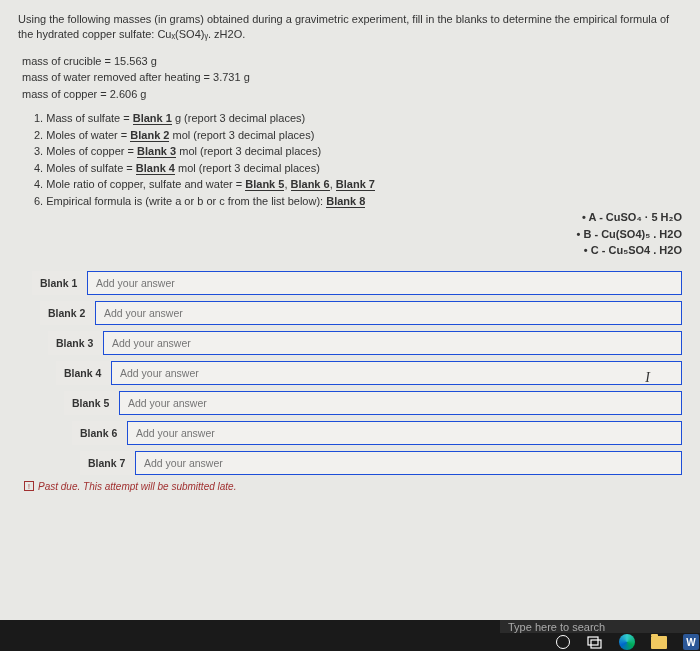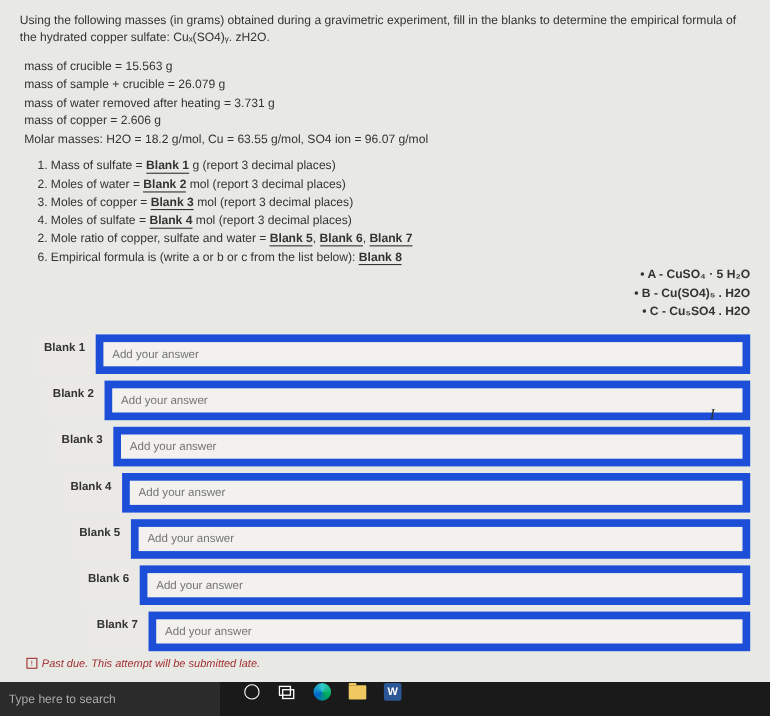--- a/index.html
+++ b/index.html
@@ -34,21 +34,21 @@
     }
     .blank-label {
       font-weight: bold;
       font-size: 10.5px;
       padding: 6px 8px;
       min-width: 55px;
       background: #eae9e6;
     }
     .blank-input {
       flex: 1;
-      border: 7px solid #1d4ed8;
+      border: 1px solid #1d4ed8;
       background: #f2f1ee;
       padding: 5px 8px;
       font-size: 10.5px;
       color: #888;
       font-family: inherit;
       outline: none;
     }
     .row-0 { margin-left: 14px; }
     .row-1 { margin-left: 22px; }
     .row-2 { margin-left: 30px; }
@@ -69,24 +69,25 @@
     }
     .past-due-icon {
       width: 10px; height: 10px; border: 1px solid #a03030;
       display: inline-block; font-style: normal; font-size: 7px;
       text-align: center; line-height: 10px; color: #a03030;
     }
     .taskbar {
       height: 31px;
       background: #1a1a1a;
       display: flex;
-      align-items: flex-start;
+      align-items: flex-end;
       color: #ccc;
       font-size: 11px;
       position: relative;
+      flex-direction: column;
     }
     .search-box {
       background: #2b2b2b;
       height: 100%;
       display: flex;
       align-items: center;
       padding: 0 12px 0 8px;
       color: #aaa;
       width: 200px;
     }
@@ -100,32 +101,30 @@
     .word-icon { width:16px; height:16px; background:#2b5797; color:#fff; font-size:10px; font-weight:bold; display:flex; align-items:center; justify-content:center; border-radius:2px;}
   </style>
 </head>
 <body>
 
 <div class="page">
   <div class="intro">Using the following masses (in grams) obtained during a gravimetric experiment, fill in the blanks to determine the empirical formula of the hydrated copper sulfate: Cuₓ(SO4)ᵧ. zH2O.</div>
 
   <div class="measurements">
     <div>mass of crucible = 15.563 g</div>
-    <div>mass of sample + crucible = 26.079 g</div>
     <div>mass of water removed after heating = 3.731 g</div>
     <div>mass of copper = 2.606 g</div>
-    <div>Molar masses: H2O = 18.2 g/mol, Cu = 63.55 g/mol, SO4 ion = 96.07 g/mol</div>
   </div>
 
   <div class="questions">
     <div><span>1. Mass of sulfate = </span><b class="ul">Blank 1</b><span> g (report 3 decimal places)</span></div>
     <div><span>2. Moles of water = </span><b class="ul">Blank 2</b><span> mol (report 3 decimal places)</span></div>
     <div><span>3. Moles of copper = </span><b class="ul">Blank 3</b><span> mol (report 3 decimal places)</span></div>
     <div><span>4. Moles of sulfate = </span><b class="ul">Blank 4</b><span> mol (report 3 decimal places)</span></div>
-    <div><span>2. Mole ratio of copper, sulfate and water = </span><b class="ul">Blank 5</b><span>, </span><b class="ul">Blank 6</b><span>, </span><b class="ul">Blank 7</b></div>
+    <div><span>4. Mole ratio of copper, sulfate and water = </span><b class="ul">Blank 5</b><span>, </span><b class="ul">Blank 6</b><span>, </span><b class="ul">Blank 7</b></div>
     <div><span>6. Empirical formula is (write a or b or c from the list below): </span><b class="ul">Blank 8</b></div>
     <div class="sub">
       <div class="sub-item"><b>A - CuSO₄ · 5 H₂O</b></div>
       <div class="sub-item"><b>B - Cu(SO4)₅ . H2O</b></div>
       <div class="sub-item"><b>C - Cu₅SO4 . H2O</b></div>
     </div>
   </div>
 
   <div class="cursor-i">I</div>
 

